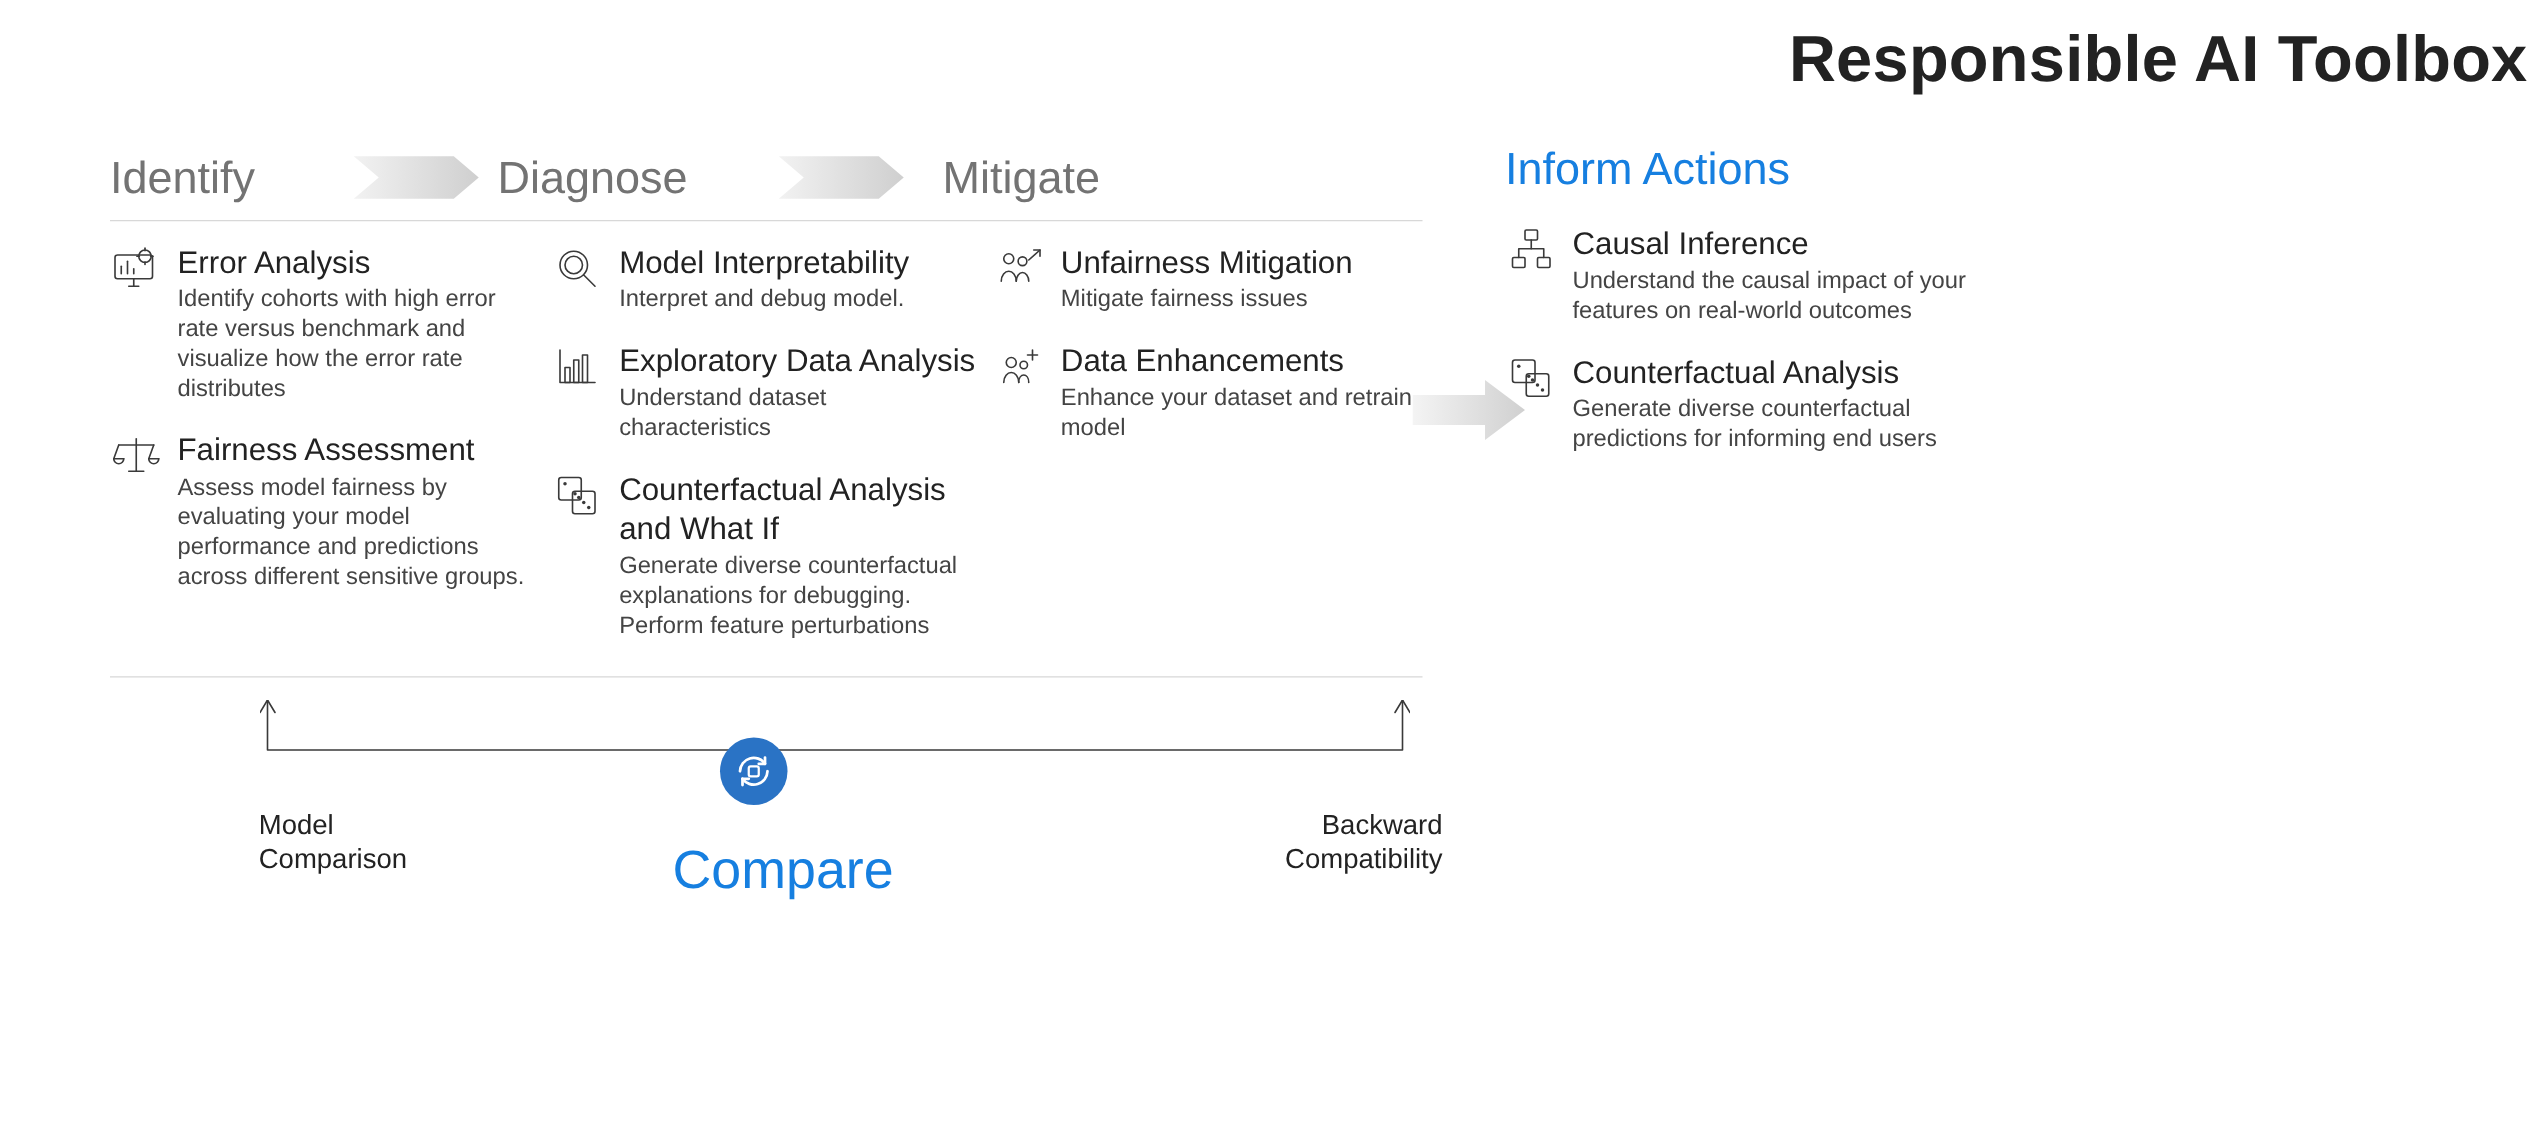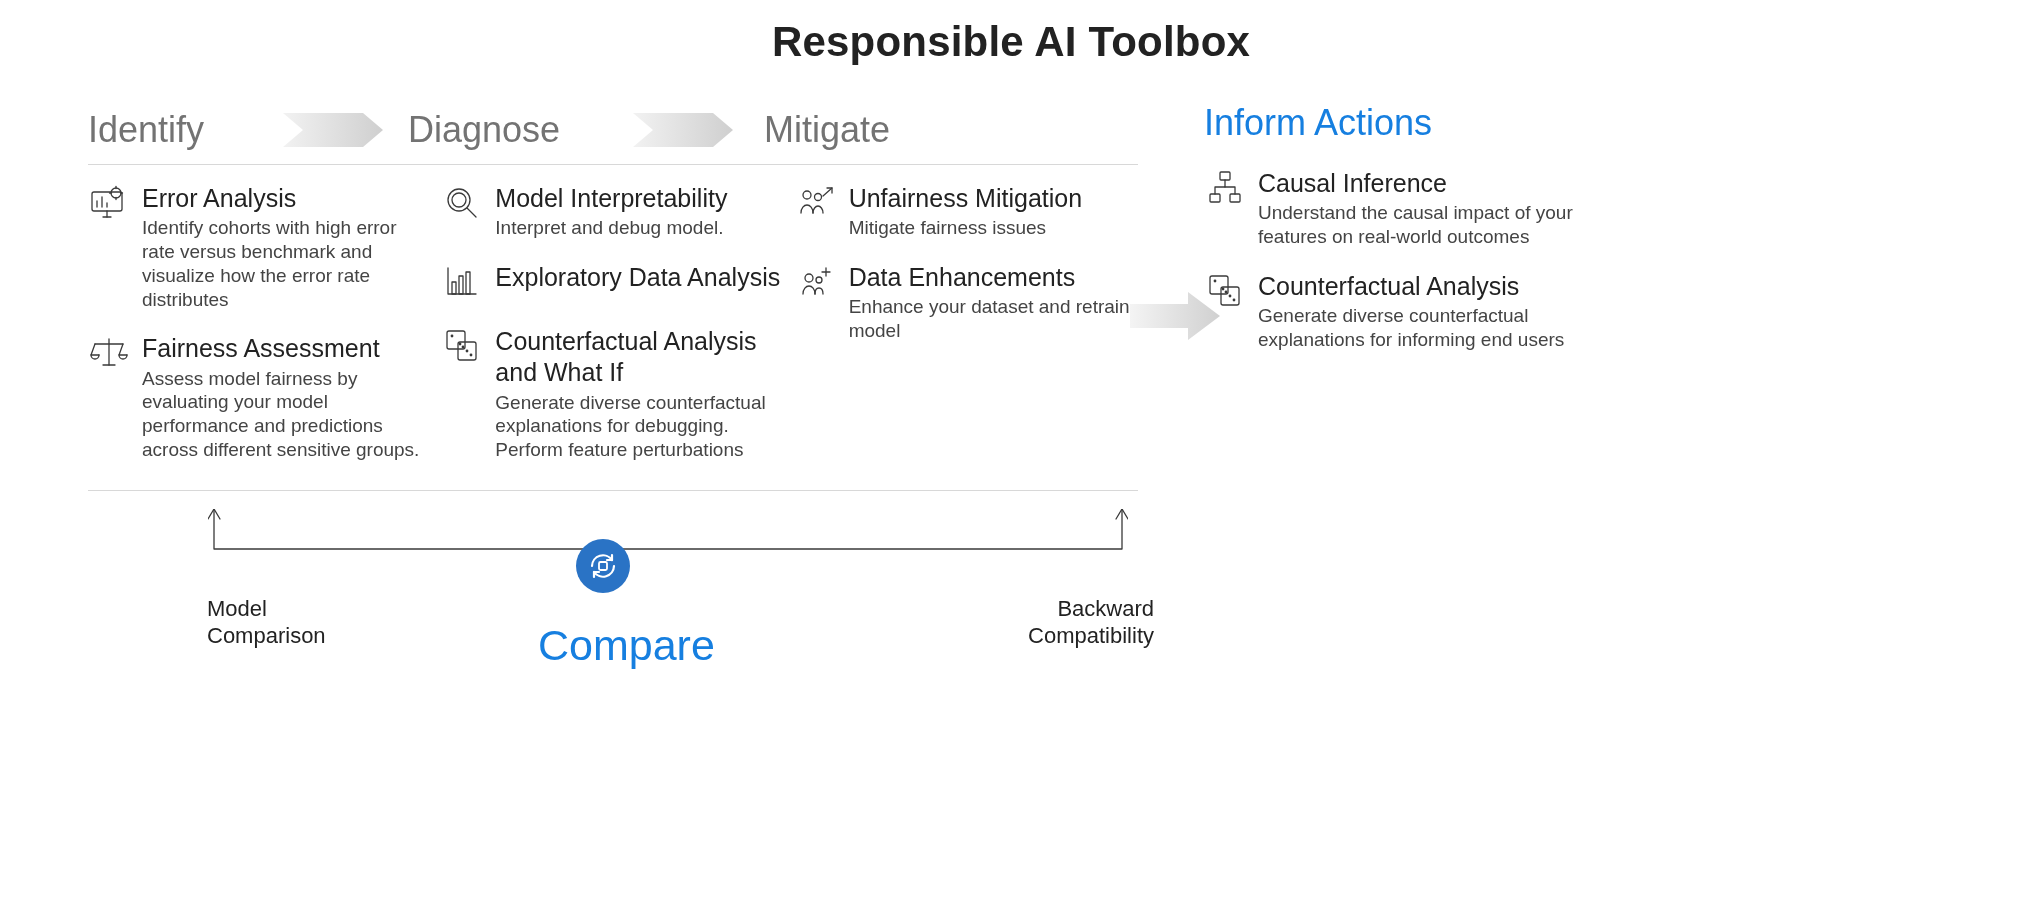--- a/index.html
+++ b/index.html
@@ -8,23 +8,23 @@
     font-weight: 300;
     color: #222;
     background: #fff;
     width: 2022px;
     height: 898px;
     position: relative;
     box-sizing: border-box;
   }
 
   .page-title {
-    font-size: 42px;
+    font-size: 52px;
     font-weight: 700;
-    text-align: center;
+    text-align: right;
     padding-top: 18px;
     margin-bottom: 36px;
     letter-spacing: .2px;
   }
 
   .cols {
     position: relative;
     margin: 0 40px 0 40px;
   }
 
@@ -184,21 +184,21 @@
 
   <div class="main3">
 
     <div class="stage-row">
       <span class="stage" style="width:190px">Identify</span>
       <span class="arrow-slot">
         <svg width="110" height="40" viewBox="0 0 110 40">
           <polygon class="chev" points="0,3 80,3 100,20 80,37 0,37 20,20"></polygon>
         </svg>
       </span>
-      <span class="stage" style="width:220px;margin-left:10px">Diagnose</span>
+      <span class="stage" style="width:220px;">Diagnose</span>
       <span class="arrow-slot">
         <svg width="110" height="40" viewBox="0 0 110 40">
           <polygon class="chev" points="0,3 80,3 100,20 80,37 0,37 20,20"></polygon>
         </svg>
       </span>
       <span class="stage" style="margin-left:16px">Mitigate</span>
     </div>
 
     <hr class="hrule">
 
@@ -267,20 +267,21 @@
           <div class="ico">
             <svg width="40" height="40" viewBox="0 0 40 40">
               <polyline class="thin-stroke" points="6,6 6,32 34,32"></polyline>
               <rect class="thin-stroke" x="10" y="20" width="4" height="12"></rect>
               <rect class="thin-stroke" x="17" y="14" width="4" height="18"></rect>
               <rect class="thin-stroke" x="24" y="10" width="4" height="22"></rect>
             </svg>
           </div>
           <div class="txt">
             <div class="item-title">Exploratory Data Analysis</div>
+            <div class="item-desc">Understand dataset characteristics</div>
           </div>
         </div>
 
         <div class="item">
           <div class="ico">
             <svg width="40" height="40" viewBox="0 0 40 40">
               <rect class="thin-stroke" x="5" y="5" width="18" height="18" rx="2"></rect>
               <rect class="thin-stroke" x="16" y="16" width="18" height="18" rx="2"></rect>
               <circle cx="10" cy="10" r="1.4" fill="#3a3a3a"></circle>
               <circle cx="18" cy="18" r="1.4" fill="#3a3a3a"></circle>
@@ -396,18 +397,18 @@
           <rect class="thin-stroke" x="16" y="16" width="18" height="18" rx="2"></rect>
           <circle cx="10" cy="10" r="1.4" fill="#3a3a3a"></circle>
           <circle cx="18" cy="18" r="1.4" fill="#3a3a3a"></circle>
           <circle cx="21" cy="21" r="1.4" fill="#3a3a3a"></circle>
           <circle cx="29" cy="29" r="1.4" fill="#3a3a3a"></circle>
           <circle cx="25" cy="25" r="1.4" fill="#3a3a3a"></circle>
         </svg>
       </div>
       <div class="txt">
         <div class="item-title">Counterfactual Analysis</div>
-        <div class="item-desc">Generate diverse counterfactual explanations for informing end users</div>
+        <div class="item-desc">Generate diverse counterfactual predictions for informing end users</div>
       </div>
     </div>
   </div>
 
 </div>
 
 </body></html>

